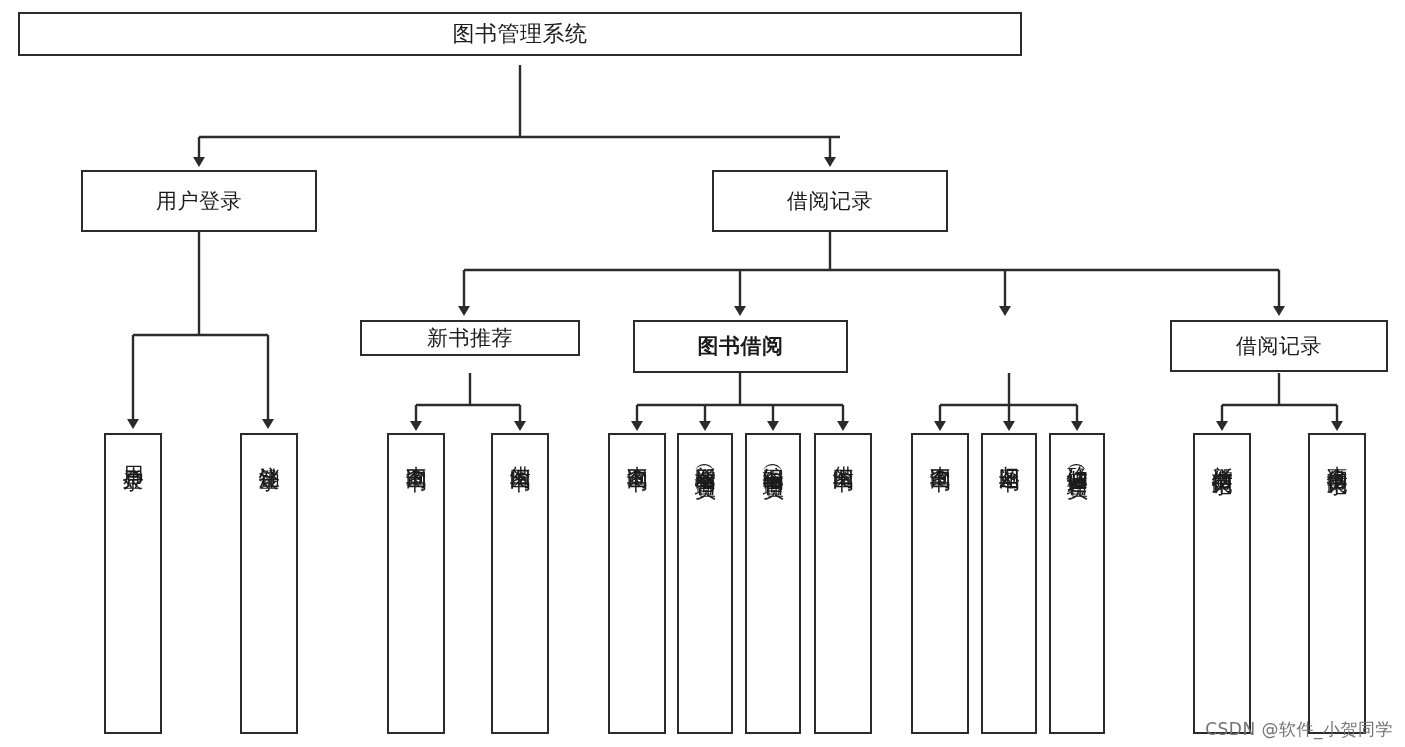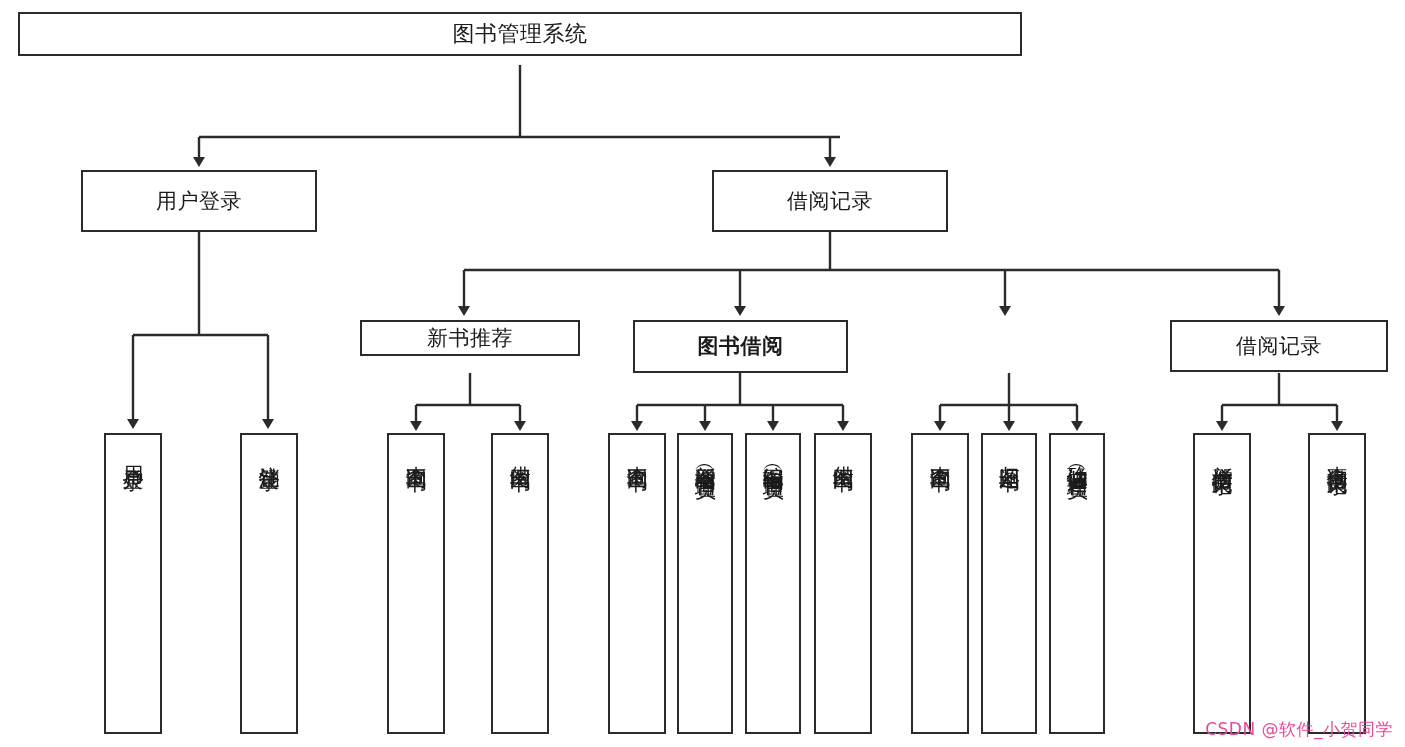--- a/index.html
+++ b/index.html
@@ -41,21 +41,21 @@
     text-orientation:upright;
     font-size:21px;
     line-height:1.25;
     letter-spacing:2px;
     white-space:nowrap;
   }
   #watermark{
     position:absolute;
     right:12px;bottom:6px;
     font-size:17px;
-    color:#ec4899;
+    color:#737373;
     letter-spacing:0.5px;
     white-space:nowrap;
     user-select:none;
   }
 </style>
 </head>
 <body>
 
 <div id="diagram-root">
 

